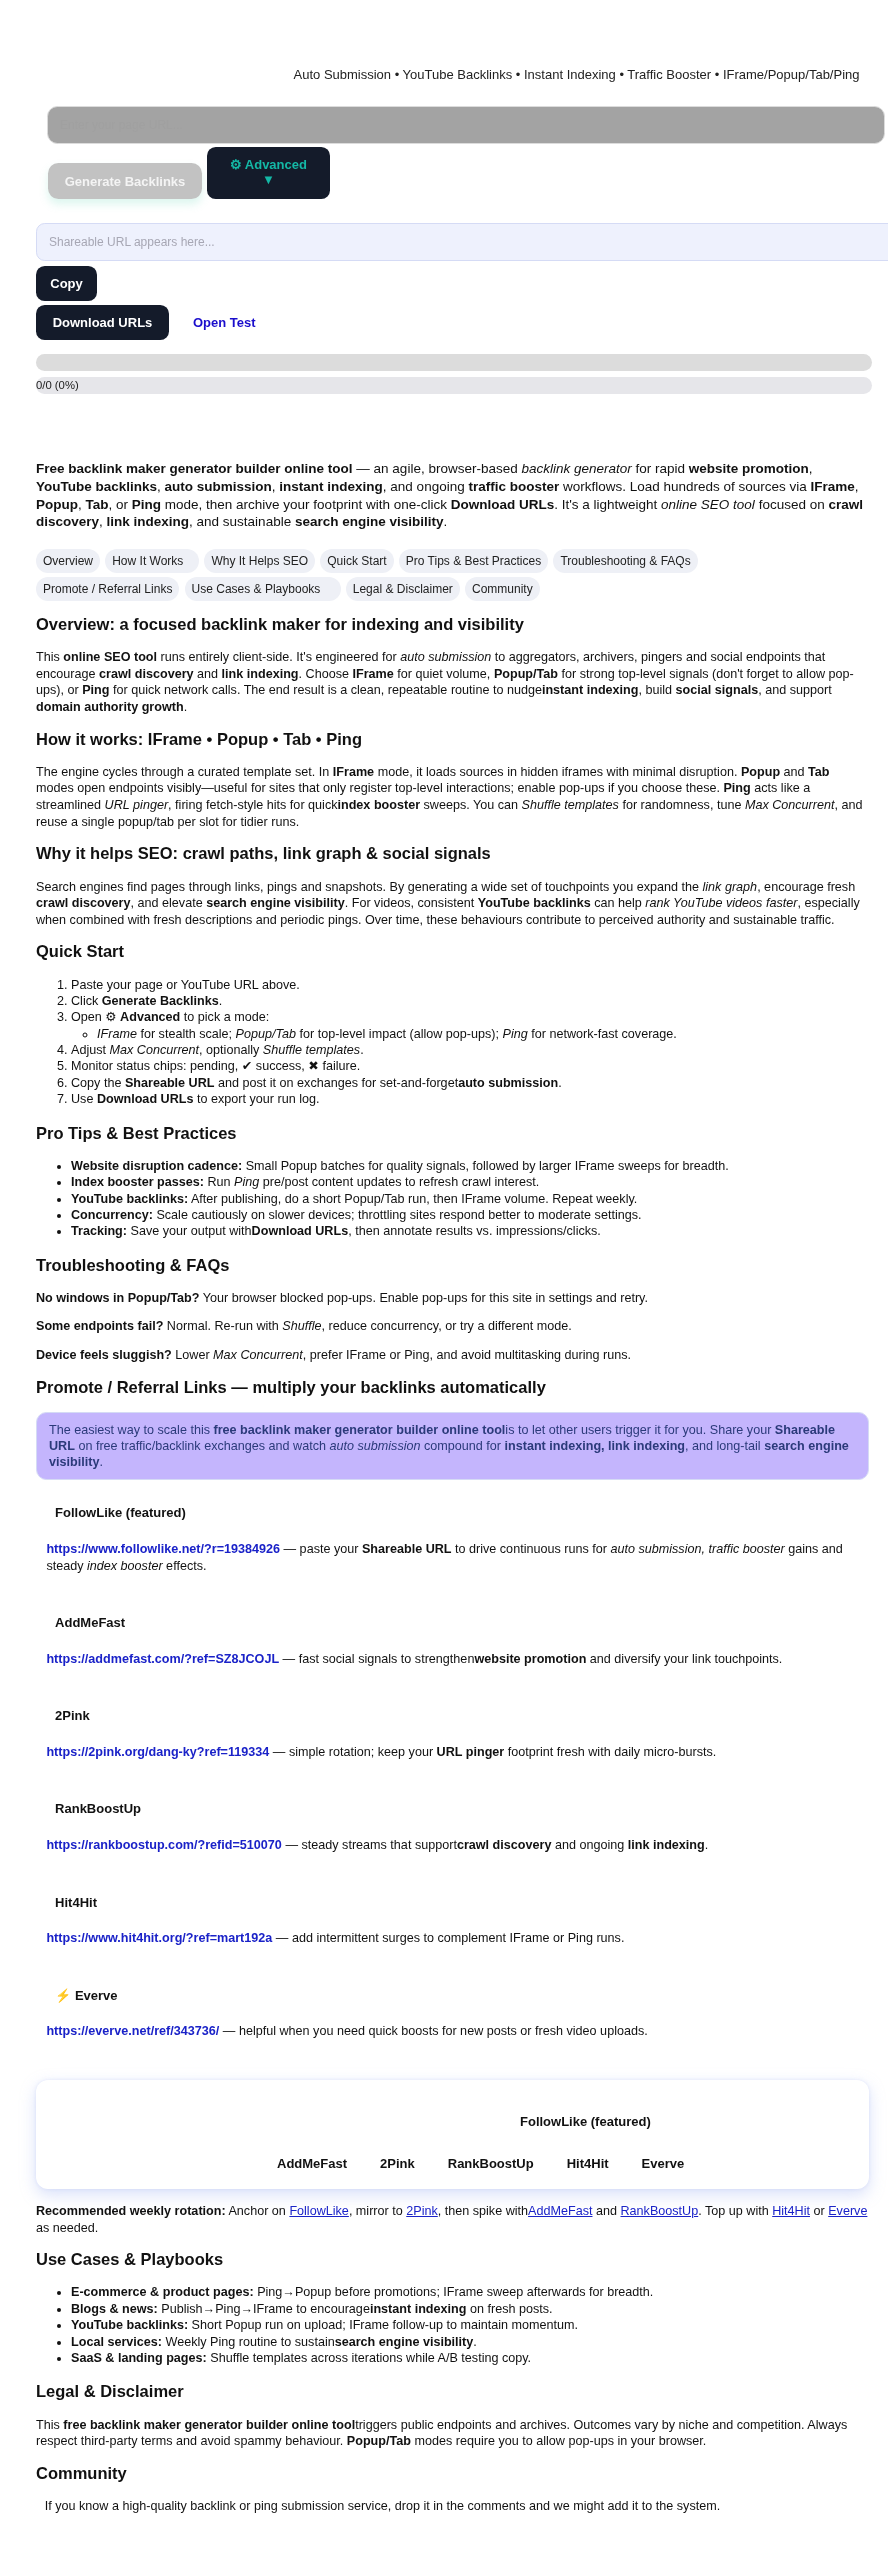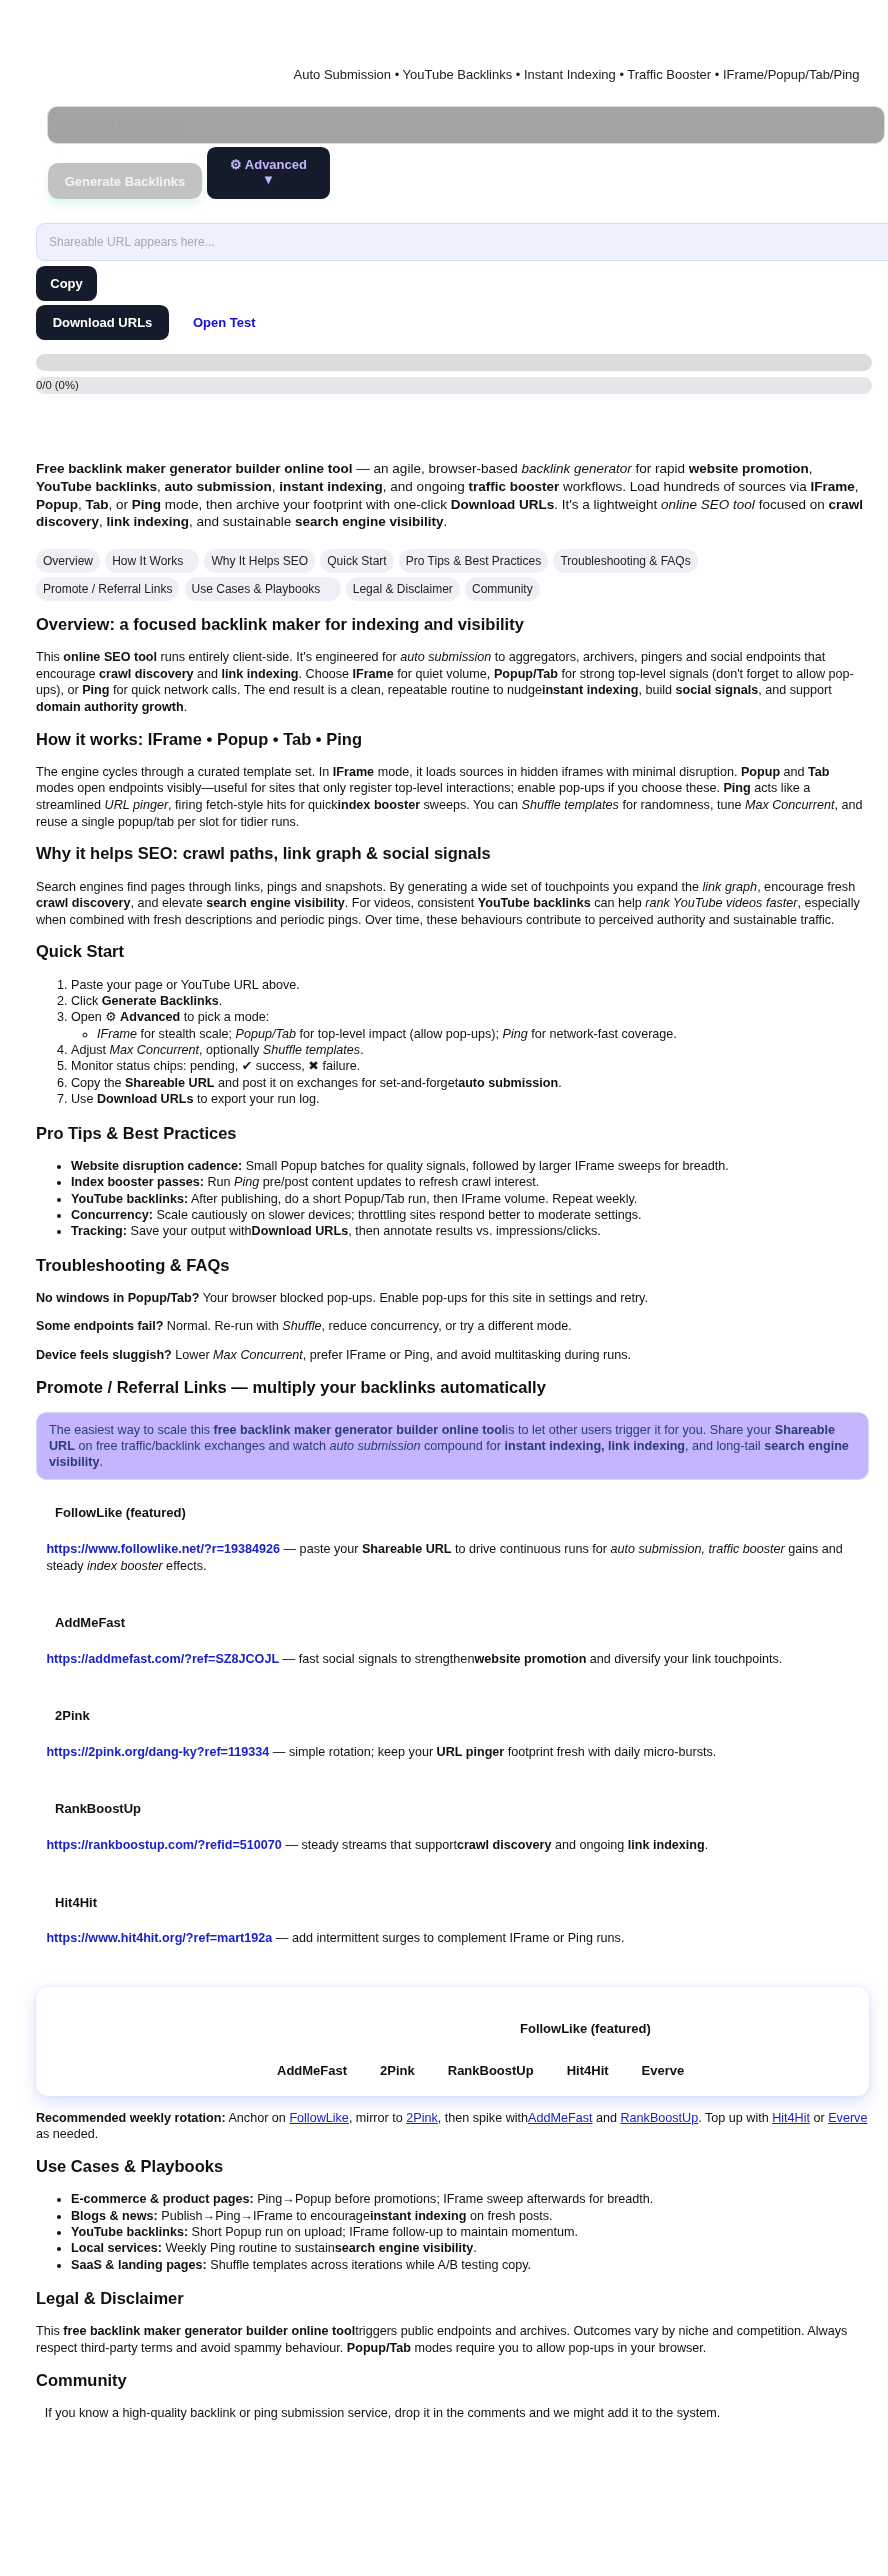--- a/index.html
+++ b/index.html
@@ -26,21 +26,21 @@
   }
   .url-input::placeholder { color: #a0a0a0; }
   .btn-generate {
     position: absolute; left: 48px; top: 163px; width: 154px; height: 36px;
     background: #c2c2c2; color: #f4f4f4; border: none; border-radius: 10.4px;
     font-weight: bold; font-size: 13px; font-family: "Liberation Sans", sans-serif;
     box-shadow: 0 5.2px 8.7px rgba(120, 220, 190, 0.25);
   }
   .btn-advanced {
     position: absolute; left: 207px; top: 147px; width: 123px; height: 52px;
-    background: #141b2a; color: #c4b5fd; border: none; border-radius: 8.7px;
+    background: #141b2a; color: #14b8a6; border: none; border-radius: 8.7px;
     font-weight: bold; font-size: 13px; font-family: "Liberation Sans", sans-serif;
     line-height: 1.15; padding: 5.2px 7px;
   }
   .share-box {
     position: absolute; left: 36px; top: 223px; width: 862px; height: 38px;
     background: #eef1fd; border: 0.9px solid #d5dbf5; border-radius: 8.7px;
     padding: 0 12px; font-size: 12px; color: #111;
     font-family: "Liberation Sans", sans-serif;
   }
   .share-box::placeholder { color: #a7a7b4; }
@@ -197,20 +197,24 @@
     <p class="ref-desc"><a href="#">https://2pink.org/dang-ky?ref=119334</a><span> — simple rotation; keep your </span><b>URL pinger</b><span> footprint fresh with daily micro-bursts.</span></p>
   </div>
   <div class="ref-item">
     <div class="ref-title">RankBoostUp</div>
     <p class="ref-desc"><a href="#">https://rankboostup.com/?refid=510070</a><span> — steady streams that support</span><b>crawl discovery</b><span> and ongoing </span><b>link indexing</b><span>.</span></p>
   </div>
   <div class="ref-item">
     <div class="ref-title">Hit4Hit</div>
     <p class="ref-desc"><a href="#">https://www.hit4hit.org/?ref=mart192a</a><span> — add intermittent surges to complement IFrame or Ping runs.</span></p>
   </div>
+  <div class="ref-item">
+    <div class="ref-title">⚡ Everve</div>
+    <p class="ref-desc"><a href="#">https://everve.net/ref/343736/</a><span> — helpful when you need quick boosts for new posts or fresh video uploads.</span></p>
+  </div>
 
   <div class="rotation-card">
     <div class="rc-featured">FollowLike (featured)</div>
     <div class="rc-row">
       <span>AddMeFast</span>
       <span>2Pink</span>
       <span>RankBoostUp</span>
       <span>Hit4Hit</span>
       <span>Everve</span>
     </div>

